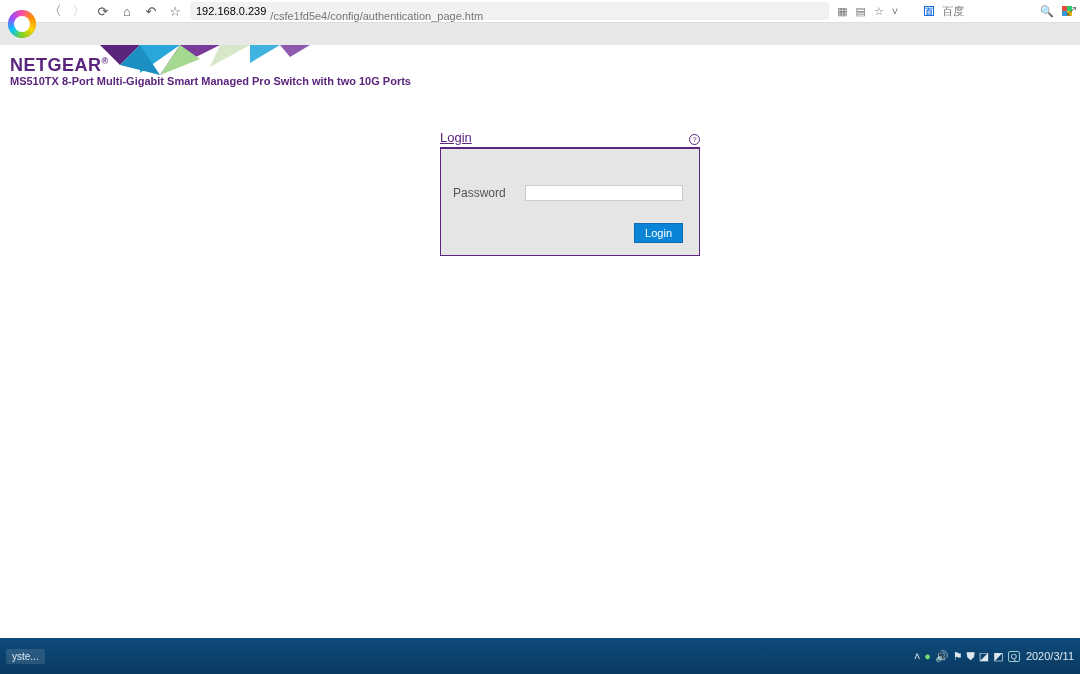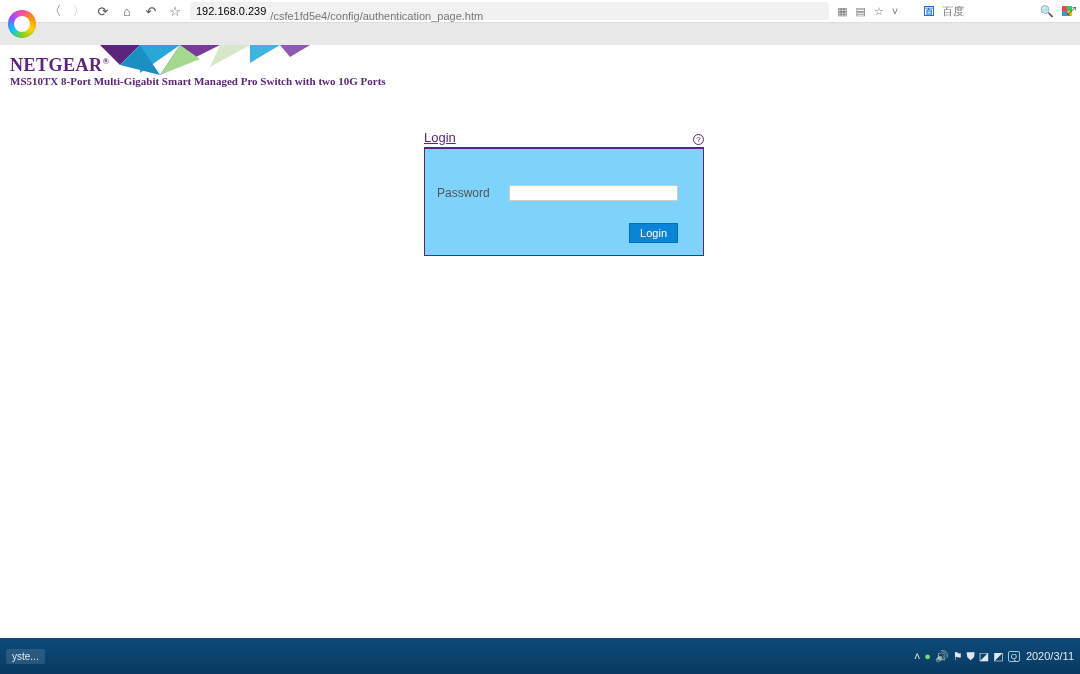--- a/index.html
+++ b/index.html
@@ -24,28 +24,28 @@
   .right-icons span { cursor: pointer; }
   .baidu-box{width:10px;height:10px;border:1px solid #1a6fe0;display:inline-flex;align-items:center;justify-content:center;color:#1a6fe0;font-size:8px;font-weight:bold;}
   .colored-squares{display:inline-flex;flex-wrap:wrap;width:10px;height:10px;}
   .colored-squares i{width:5px;height:5px;}
   .topright-icon{position:absolute;right:4px;top:4px;font-size:12px;color:#444;}
   .geo-band { position: absolute; left: 100px; top: 0; width: 210px; height: 36px; }
   .brand { position: absolute; left: 10px; top: 10px; }
   .brand h1 { color: #5b257d; font-size: 18px; font-weight: bold; letter-spacing: .5px;}
   .brand .r { font-size: 9px; vertical-align: super; }
   .subtitle { position: absolute; left: 10px; top: 30px; font-size: 11px; color: #5b257d; font-weight: bold;}
-  .header-wrap{position:relative;height:48px;font-family:Liberation Serif, serif;}
+  .header-wrap{position:relative;height:48px;}
 
   
-  .login-wrap { position: absolute; left: 424px; top: 130px; width: 280px; }
+  .login-wrap { position: absolute; left: 440px; top: 130px; width: 260px; }
   .login-title-row { display: flex; align-items: baseline; border-bottom: 2px solid #5b257d; padding-bottom: 2px;}
   .login-title { color: #5b257d; font-size: 13px; text-decoration: underline; text-decoration-color: #5b257d;}
   .help-icon { margin-left: auto; width: 11px; height: 11px; border: 1px solid #5b257d; border-radius: 50%; color: #5b257d; font-size: 8px; display: flex; align-items: center; justify-content: center; cursor:pointer;}
-  .login-box { border: 1px solid #5b257d; border-top: none; padding: 16px 25px 12px 12px; background: #7dd3fc;}
+  .login-box { border: 1px solid #5b257d; border-top: none; padding: 16px 16px 12px 12px; background: #e5e5e5;}
   .field-row { display: flex; align-items: center; gap: 14px; margin: 20px 0 22px 0;}
   .field-label { font-size: 12px; color: #555; width: 58px;}
   .pwd-input { flex: 1; height: 16px; border: 1px solid #ccc; font-size: 11px; padding: 1px 3px;}
   .btn-row { display: flex; justify-content: flex-end; }
   .login-btn { background: #0a84d6; color: #fff; border: 1px solid #0a6db3; font-size: 11px; padding: 3px 10px; cursor: pointer;}
 
   
   .taskbar { position: absolute; left: 0; right: 0; bottom: 0; height: 36px; background: linear-gradient(#0e4a7a,#093a62); display: flex; align-items: center; color: #dfe8ef; font-size: 10px; padding: 16px 6px; justify-content: space-between;}
   .taskbar-item { background: rgba(255,255,255,.12); padding: 2px 6px; border-radius: 2px; cursor:pointer;}
   .tray { display: flex; align-items: center; gap: 6px;}

